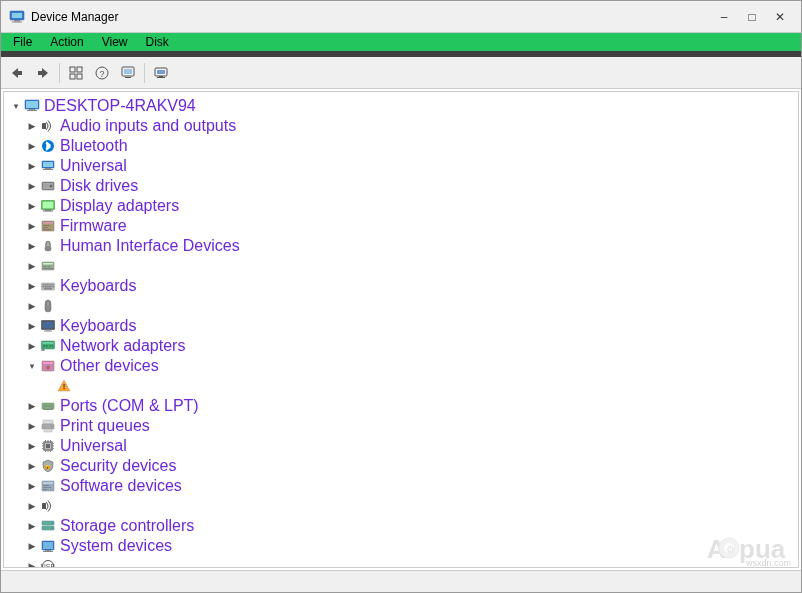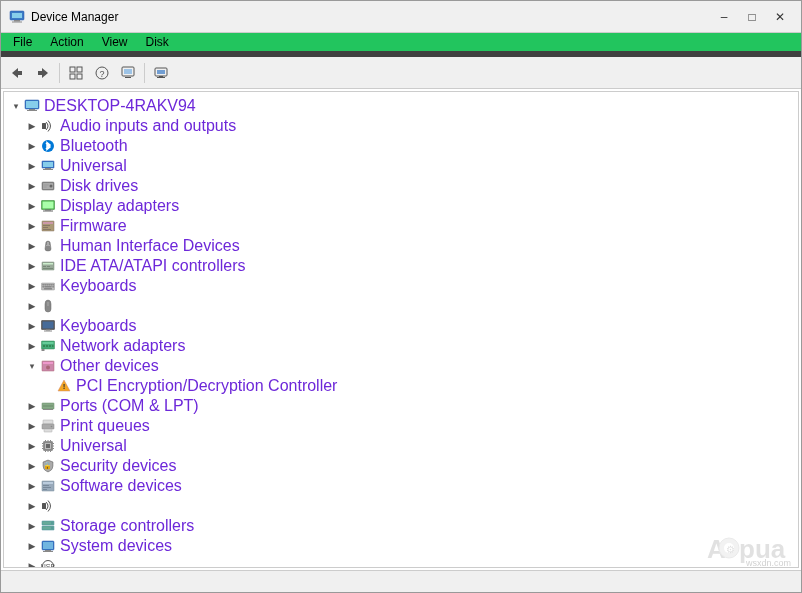--- a/index.html
+++ b/index.html
@@ -351,21 +351,20 @@
         <div class="expander">▶</div>
         <div class="item-icon">
           <svg width="14" height="14" viewBox="0 0 14 14">
             <rect x="1" y="3" width="12" height="8" rx="0.5" fill="#9a9" stroke="#787" stroke-width="0.5"></rect>
             <rect x="2" y="4" width="10" height="1.5" fill="#cec"></rect>
             <rect x="2" y="7" width="3" height="1" fill="#787"></rect>
             <rect x="6" y="7" width="3" height="1" fill="#787"></rect>
             <rect x="2" y="9" width="10" height="1" fill="#787"></rect>
           </svg>
         </div>
-        <span class="item-label">IDE ATA/ATAPI controllers</span>
       </div>
 
       <div class="tree-item indent-1">
         <div class="expander">▶</div>
         <div class="item-icon">
           <svg width="14" height="14" viewBox="0 0 14 14">
             <rect x="0.5" y="4" width="13" height="7" rx="0.5" fill="#bbb" stroke="#999" stroke-width="0.5"></rect>
             <rect x="1.5" y="5" width="1.5" height="1.5" fill="#888" rx="0.2"></rect>
             <rect x="3.5" y="5" width="1.5" height="1.5" fill="#888" rx="0.2"></rect>
             <rect x="5.5" y="5" width="1.5" height="1.5" fill="#888" rx="0.2"></rect>
@@ -433,21 +432,20 @@
       </div>
 
       <div class="tree-item indent-2">
         <div class="expander" style="visibility:hidden;">▶</div>
         <div class="item-icon">
           <svg width="14" height="14" viewBox="0 0 14 14">
             <polygon points="7,1 13,12 1,12" fill="#f5a623" stroke="#c87" stroke-width="0.5"></polygon>
             <text x="7" y="10" text-anchor="middle" font-size="8" font-weight="bold" fill="#333">!</text>
           </svg>
         </div>
-        <span class="item-label">PCI Encryption/Decryption Controller</span>
       </div>
 
       <div class="tree-item indent-1">
         <div class="expander">▶</div>
         <div class="item-icon">
           <svg width="14" height="14" viewBox="0 0 14 14">
             <rect x="1" y="4" width="12" height="6" rx="0.5" fill="#8a8" stroke="#686" stroke-width="0.5"></rect>
             <circle cx="3" cy="7" r="0.8" fill="#686"></circle>
             <circle cx="5" cy="7" r="0.8" fill="#686"></circle>
             <circle cx="7" cy="7" r="0.8" fill="#686"></circle>

